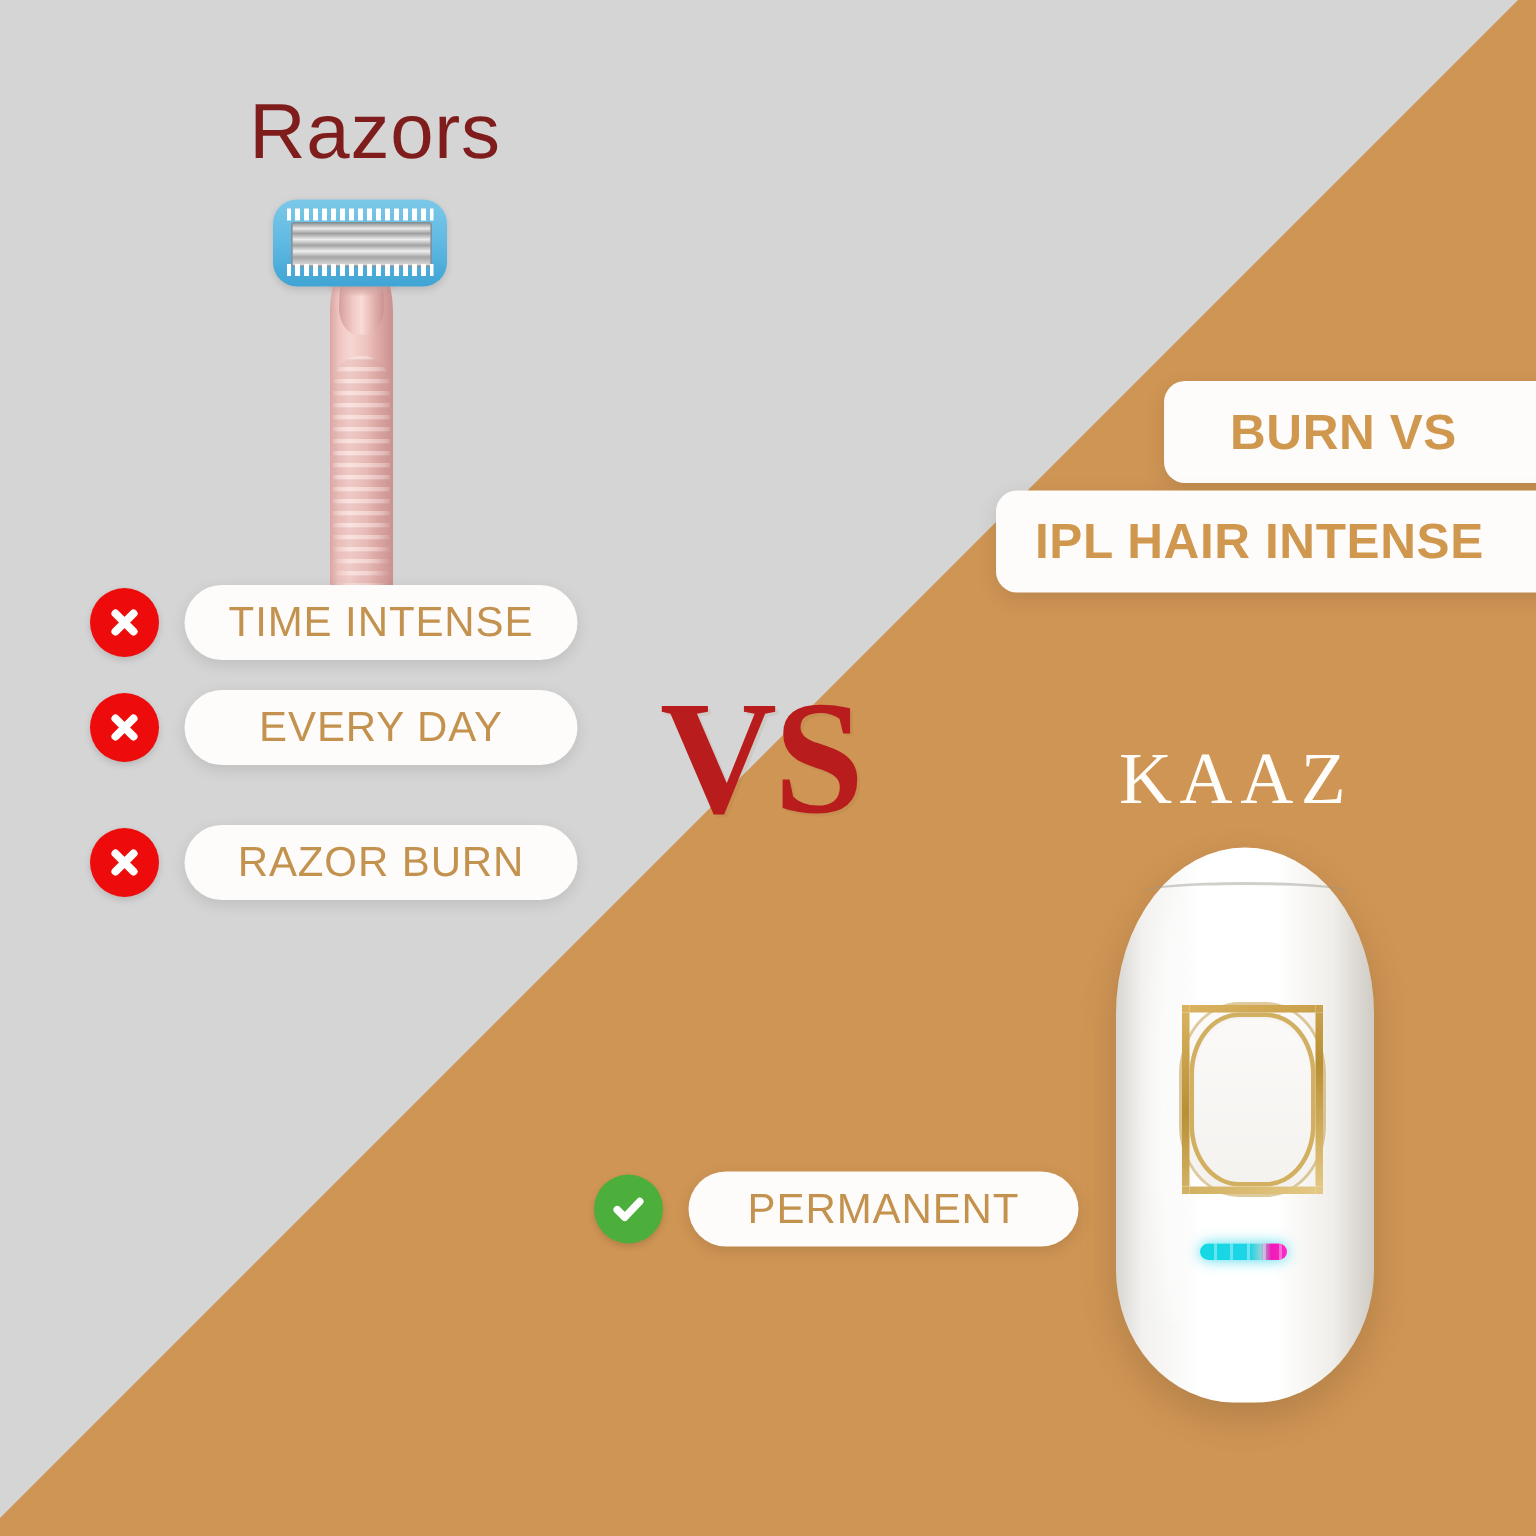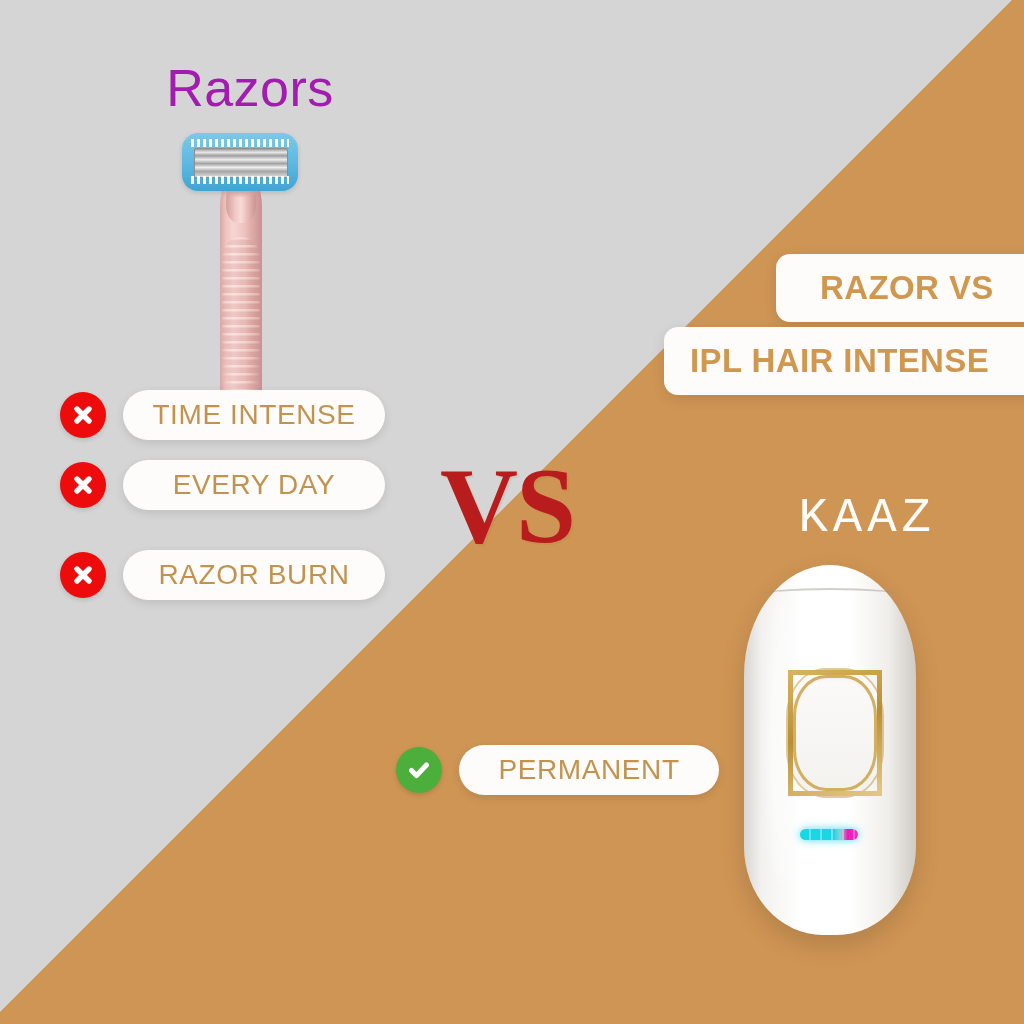--- a/index.html
+++ b/index.html
@@ -31,21 +31,21 @@
 
   
   .razors-title {
     position: absolute;
     left: 0;
     top: 62px;
     width: 500px;
     text-align: center;
     font-size: 52px;
     font-weight: 400;
-    color: #a21caf;
+    color: #7f1d1d;
     letter-spacing: 0.5px;
     line-height: 1;
   }
 
   
   .razor {
     position: absolute;
     left: 182px;
     top: 133px;
     width: 116px;
@@ -211,35 +211,35 @@
 
   
   .neg-1 { left: 60px; top: 390px; }
   .neg-2 { left: 60px; top: 460px; }
   .neg-3 { left: 60px; top: 550px; }
   .neg-1 .feature-pill { width: 222px; }
   .neg-2 .feature-pill { width: 222px; }
   .neg-3 .feature-pill { width: 222px; }
 
   
-  .pos-1 { left: 396px; top: 745px; justify-content: flex-end; }
+  .pos-1 { left: 396px; top: 781px; justify-content: flex-end; }
   .pos-2 { left: 396px; top: 820px; }
   .pos-3 { left: 396px; top: 895px; }
   .pos-1 .feature-pill { width: 220px; }
   .pos-2 .feature-pill { width: 220px; }
   .pos-3 .feature-pill { width: 220px; }
 
   
   .brand-mark {
     position: absolute;
     left: 746px;
     top: 494px;
     width: 190px;
-    text-align: right;
-    font-family: Liberation Mono, monospace;
+    text-align: left;
+    font-family: Liberation Serif, serif;
     font-size: 49px;
     font-weight: 400;
     color: #fffdfa;
     letter-spacing: 5px;
     line-height: 1;
   }
 
   
   .ipl-device {
     position: absolute;
@@ -341,21 +341,21 @@
     <div class="razor-neck"></div>
     <div class="razor-shoulder"></div>
     <div class="razor-head">
       <div class="razor-head-top-teeth"></div>
       <div class="razor-blades"></div>
       <div class="razor-head-bot-teeth"></div>
     </div>
   </div>
 
   <div class="headline-badge headline-badge-1">
-    <span>RAZOR VS</span>
+    <span>BURN VS</span>
   </div>
   <div class="headline-badge headline-badge-2">
     <span>IPL HAIR INTENSE</span>
   </div>
 
   <div class="vs-mark">VS</div>
 
   <div class="feature-row neg-1">
     <div class="feature-icon cross">
       <svg width="26" height="26" viewBox="0 0 26 26" aria-hidden="true">

